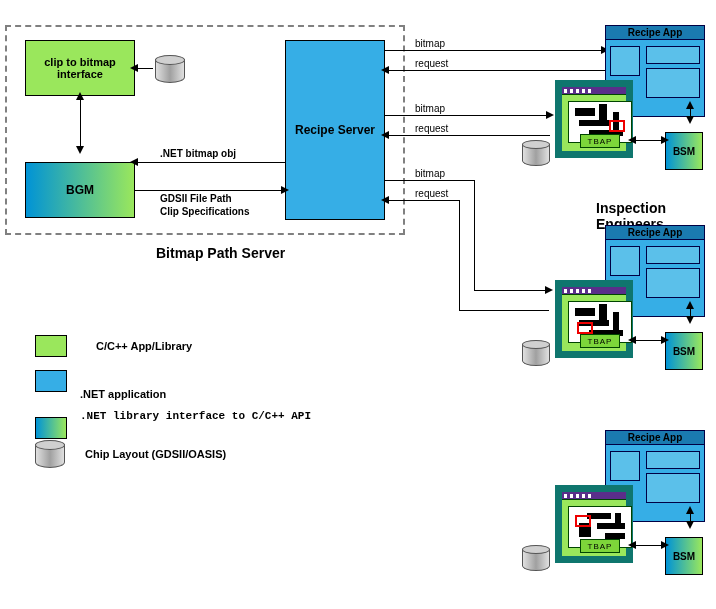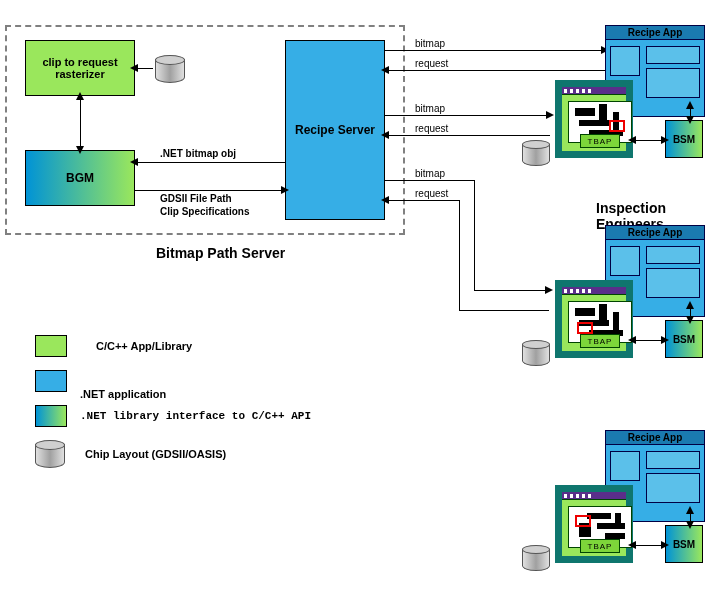--- a/index.html
+++ b/index.html
@@ -24,20 +24,21 @@
     display: flex;
     align-items: center;
     justify-content: center;
     text-align: center;
     font-weight: bold;
   }
   .green { background: #9ae75c; }
   .blue { background: #36aee6; }
   .grad {
     background: linear-gradient(to right, #0093d6, #9ae75c);
+    margin-top: 12px;
   }
   .label {
     position: absolute;
     font-weight: bold;
     padding-left: 36px;
   }
   .small-label {
     position: absolute;
     font-size: 10px;
   }
@@ -196,21 +197,21 @@
     position: absolute;
     font-size: 11px;
     font-weight: bold;
   }
 </style>
 </head>
 <body>
 
 <div class="dashed-box" style="left:5px;top:25px;width:400px;height:210px;"></div>
 
-<div class="box green" style="left:25px;top:40px;width:110px;height:56px;font-size:11px;">clip to request rasterizer</div>
+<div class="box green" style="left:25px;top:40px;width:110px;height:56px;font-size:11px;">clip to bitmap interface</div>
 
 <div class="cyl" style="left:155px;top:55px;width:30px;height:28px;">
   <div class="body" style="height:24px;margin-top:4px;"></div>
   <div class="top" style="height:10px;"></div>
 </div>
 
 <div class="arrow-line" style="left:135px;top:68px;width:18px;height:1px;"></div>
 <div class="arrowhead left" style="left:130px;top:64px;"></div>
 
 <div class="box grad" style="left:25px;top:150px;width:110px;height:56px;font-size:12px;">BGM</div>

